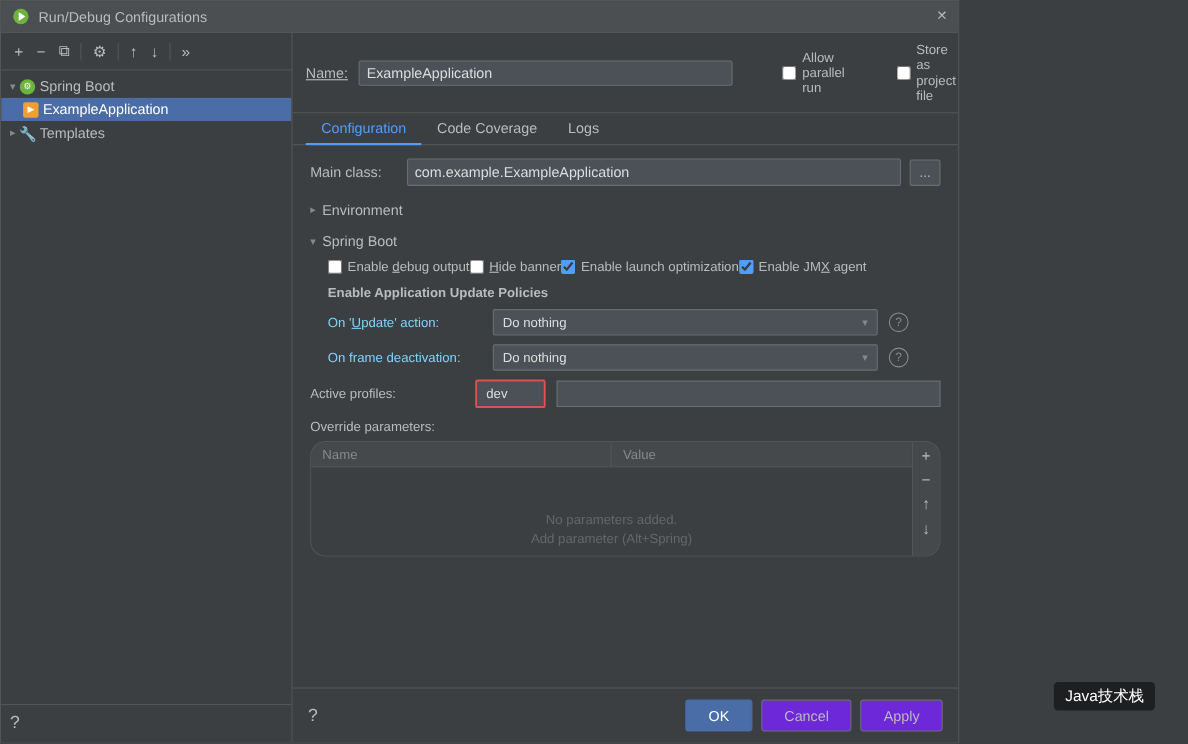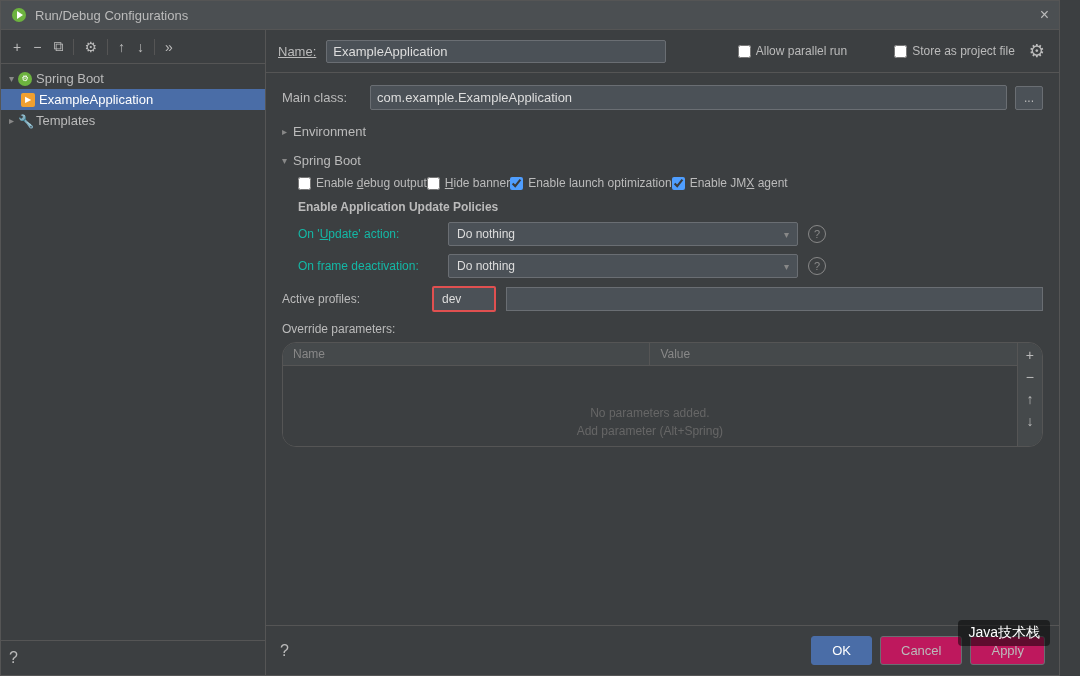--- a/index.html
+++ b/index.html
@@ -6,21 +6,21 @@
     body {
       font-family: 'Segoe UI', Arial, sans-serif;
       font-size: 13px;
       background: #3c3f41;
       color: #bbb;
       width: 1080px;
       height: 676px;
       overflow: hidden;
     }
     .dialog {
-      width: 1060px;
+      width: 872px;
       height: 676px;
       background: #3c3f41;
       border: 1px solid #555;
       display: flex;
       flex-direction: column;
     }
     .title-bar {
       background: #4b4f52;
       padding: 6px 10px;
       display: flex;
@@ -259,21 +259,21 @@
       font-size: 12px;
       font-weight: bold;
       margin-bottom: 8px;
     }
     .policy-row {
       display: flex;
       align-items: center;
       gap: 10px;
       margin-bottom: 8px;
     }
-    .policy-label { color: #14b8a6; font-size: 12px; min-width: 140px; }
+    .policy-label { color: #7dd3fc; font-size: 12px; min-width: 140px; }
     .policy-label .ul { text-decoration: underline; }
     .dropdown {
       flex: 0 0 350px;
       background: #4b5157;
       border: 1px solid #6a6e73;
       color: #ddd;
       padding: 4px 8px;
       font-size: 12px;
       border-radius: 2px;
       display: flex;
@@ -367,21 +367,21 @@
       border-top: 1px solid #555;
       background: #3c3f41;
       flex-shrink: 0;
     }
     .bottom-left { display: flex; align-items: center; }
     .bottom-right { display: flex; gap: 8px; }
     .dialog-btn {
       padding: 6px 20px;
       border-radius: 3px;
       border: 1px solid #6a6e73;
-      background: #be185d;
+      background: #6d28d9;
       color: #bbb;
       cursor: pointer;
       font-size: 13px;
     }
     .dialog-btn.primary {
       background: #4a6da7;
       border-color: #4a6da7;
       color: #fff;
     }
     .watermark {
@@ -492,20 +492,31 @@
             <span>Allow parallel run</span>
           </label>
           <label class="checkbox-row">
             <input type="checkbox" style="">
             <span>Store as project file</span>
           </label>
           <button class="store-btn">⚙</button>
         </div>
       </div>
 
+      <div class="tabs">
+        <div class="tab active">
+          <span>Configuration</span>
+        </div>
+        <div class="tab">
+          <span>Code Coverage</span>
+        </div>
+        <div class="tab">
+          <span>Logs</span>
+        </div>
+      </div>
 
       <div class="content">
 
         <div class="field-row">
           <span class="field-label">Main class:</span>
           <input class="main-class-input" type="text" value="com.example.ExampleApplication" style="">
           <button class="browse-btn">...</button>
         </div>
 
         <div class="environment-section">

